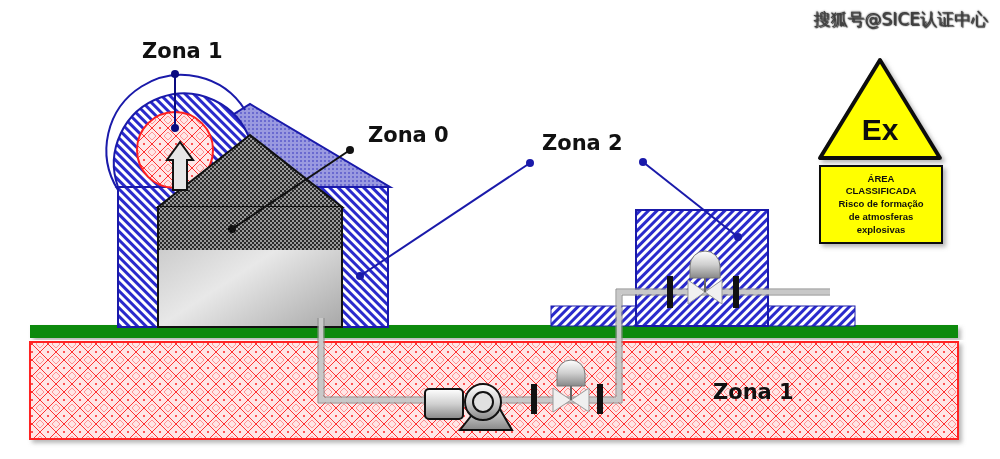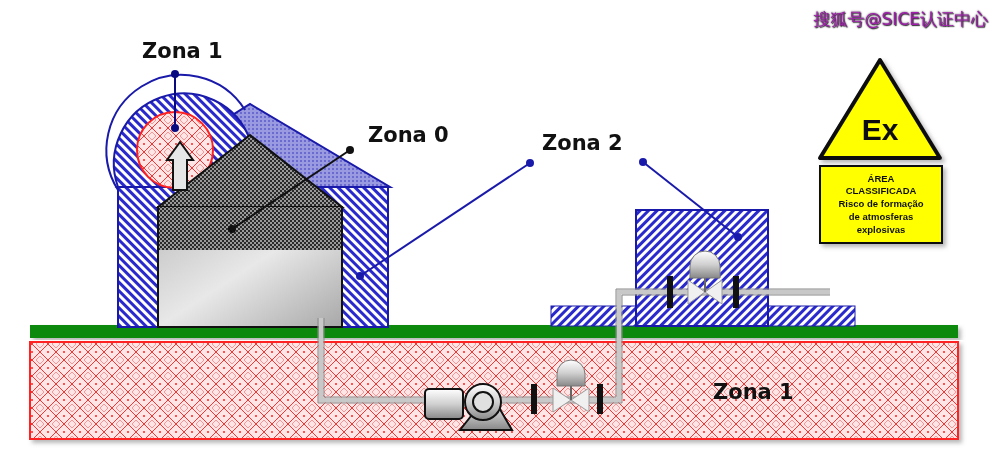--- a/index.html
+++ b/index.html
@@ -1,19 +1,19 @@
 <!DOCTYPE html>
 <html><head>
   <meta charset="utf-8">
   <style>
     html, body { margin: 0; padding: 0; background: #ffffff; }
     body { width: 1000px; height: 459px; position: relative; overflow: hidden; font-family: "DejaVu Sans", sans-serif; }
     #diagram { position: absolute; left: 0; top: 0; width: 1000px; height: 459px; }
     .zone-label { font-family: "DejaVu Sans", sans-serif; font-weight: bold; font-size: 21px; fill: #111111; }
-    .watermark { position: absolute; right: 12px; top: 8px; font-family: "DejaVu Sans", sans-serif; font-size: 17px; color: #a21caf; text-shadow: 0 0 2px #333, 1px 1px 1px #333; letter-spacing: 0px; }
+    .watermark { position: absolute; right: 12px; top: 8px; font-family: "DejaVu Sans", sans-serif; font-size: 17px; color: #404040; text-shadow: 0 0 2px #333, 1px 1px 1px #333; letter-spacing: 0px; }
     .sign-title { font-family: "Liberation Sans", sans-serif; font-weight: bold; font-size: 30px; fill: #111; }
     .sign-text { font-family: "Liberation Sans", sans-serif; font-weight: bold; font-size: 9.5px; fill: #111; }
   </style>
 </head>
 <body>
 
 <div class="watermark">搜狐号@SICE认证中心</div>
 
 <svg id="diagram" viewBox="0 0 1000 459" xmlns="http://www.w3.org/2000/svg">
   <defs>

